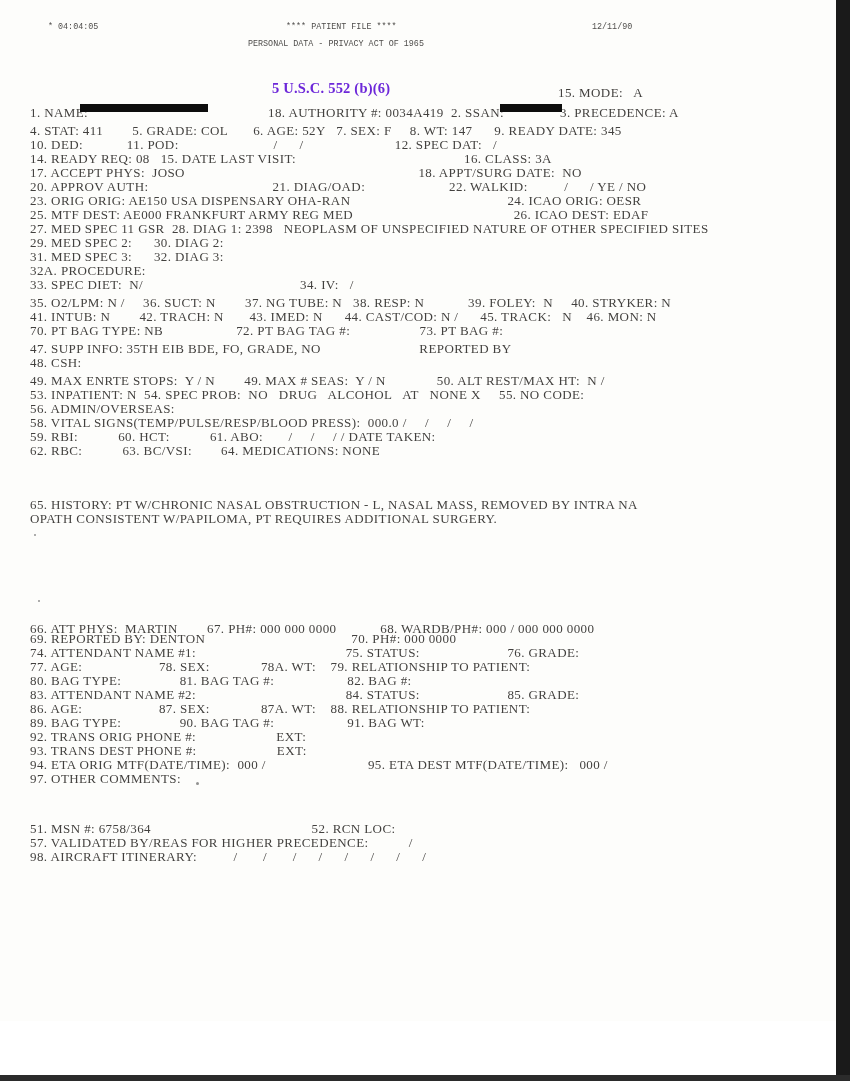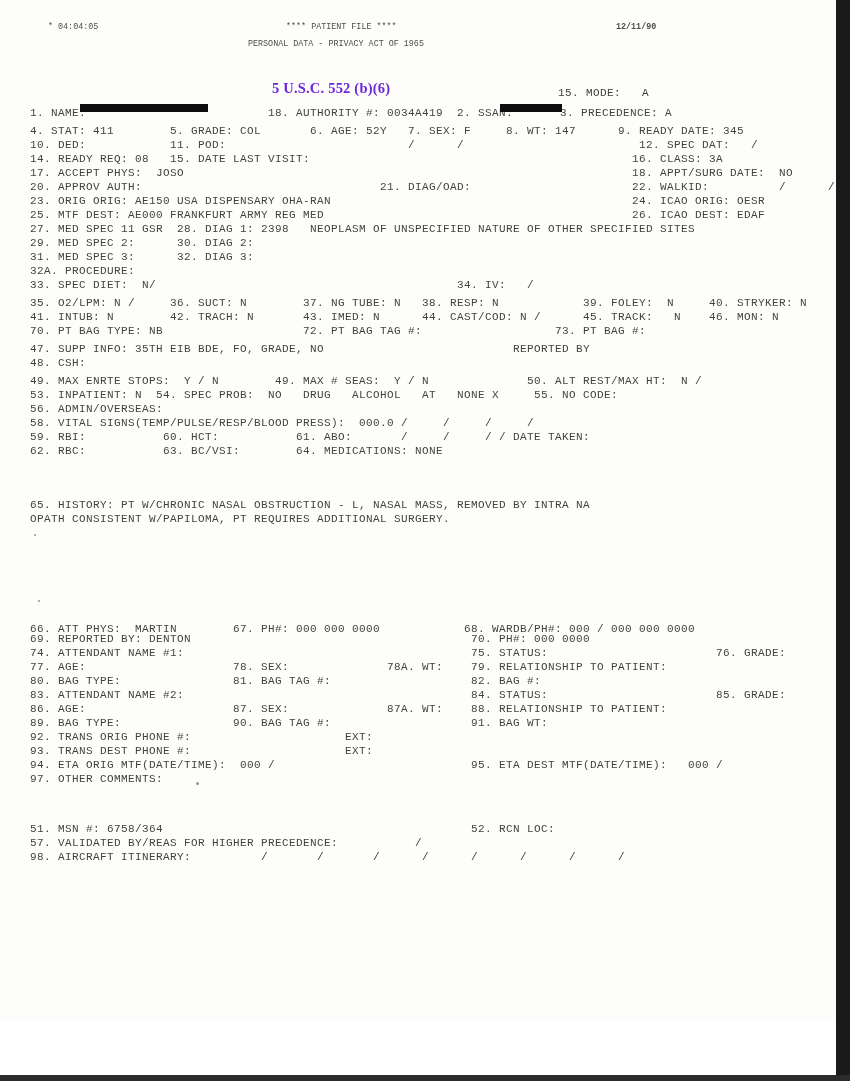--- a/index.html
+++ b/index.html
@@ -50,22 +50,22 @@
     width: 836px;
     height: 1075px;
     color: #2e2e2e;
     font-size: 8.5px;
     line-height: 10.5px;
     letter-spacing: 0.4px;
   }
   .ln {
     position: absolute;
     white-space: pre;
-    font-family: Liberation Mono, monospace;
-    font-size: 11px;
+    font-family: Liberation Serif, serif;
+    font-size: 13px;
     color: #33312f;
     opacity: 0.92;
   }
   .hdr {
     position: absolute;
     white-space: pre;
     font-family: "Liberation Mono", "DejaVu Sans Mono", monospace;
     font-size: 8.4px;
     color: #3a3836;
     opacity: 0.9;
@@ -97,21 +97,21 @@
   }
 </style>
 </head>
 <body>
 
 <div class="page">
   <div class="sheet">
 
     <div class="hdr" style="left:48px; top:22px;">* 04:04:05</div>
     <div class="hdr" style="left:286px; top:22px;">**** PATIENT FILE ****</div>
-    <div class="hdr" style="left:616px; top:22px;font-weight:bold;">12/11/90</div>
+    <div class="hdr" style="left:592px; top:22px;">12/11/90</div>
     <div class="hdr" style="left:248px; top:39px;">PERSONAL DATA - PRIVACY ACT OF 1965</div>
 
     <div class="title" style="left:272px; top:80px;">5 U.S.C. 552 (b)(6)</div>
 
     <div class="content">
       <div id="lines">
           <div class="ln" style="left: 558px; top: 88px;">15. MODE:   A</div>
           <div class="ln" style="left: 30px; top: 108px;">1. NAME:</div>
           <div class="ln" style="left: 268px; top: 108px;">18. AUTHORITY #: 0034A419  2. SSAN:</div>
           <div class="ln" style="left: 560px; top: 108px;">3. PRECEDENCE: A</div>

